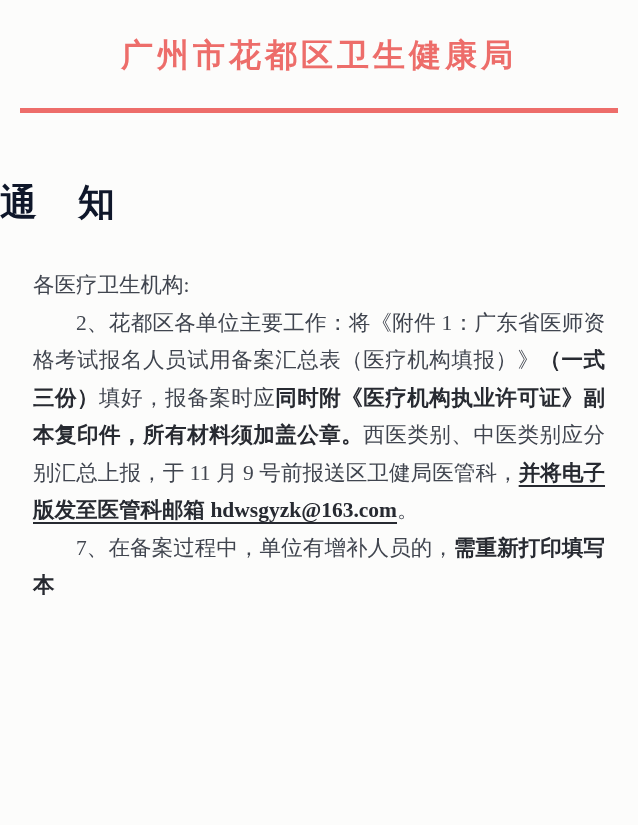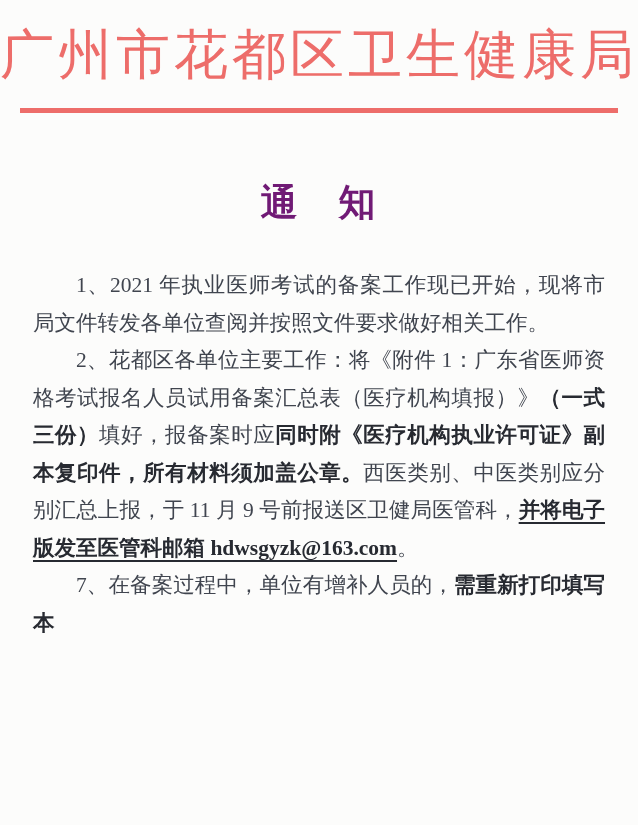--- a/index.html
+++ b/index.html
@@ -19,39 +19,38 @@
     font-family: "Liberation Serif", "DejaVu Serif", serif;
   }
   
   .letterhead {
     padding-top: 10px;
     text-align: center;
   }
   .org-name {
     display: inline-block;
     color: var(--accent);
-    font-size: 54px;
-    font-weight: normal;
+    font-size: 32px;
+    font-weight: bold;
     letter-spacing: 4px;
     line-height: 90px;
     white-space: nowrap;
   }
   .divider {
     margin: 8px 20px 0 20px;
     height: 2.5px;
     border-top: 3.5px solid var(--accent);
     border-bottom: 2px solid var(--accent);
   }
   
   .doc-title {
     margin-top: 66px;
-    text-align: center;
     font-size: 37px;
     font-weight: bold;
-    color: #701a75;
+    color: #0f172a;
     line-height: 48px;
     letter-spacing: 2px;
   }
   
   .doc-body {
     margin-top: 40px;
     padding: 0 33px;
     font-size: 21.5px;
     line-height: 37.5px;
     color: var(--ink);
@@ -83,20 +82,20 @@
 
   <div class="letterhead">
     <span class="org-name">广州市花都区卫生健康局</span>
   </div>
 
   <div class="divider"></div>
 
   <div class="doc-title">通　知</div>
 
   <div class="doc-body">
+    <p class="salutation">各医疗卫生机构:</p>
     <div id="para-container">
-        <p class="body-para"><span class="seg-normal">1、2021 年执业医师考试的备案工作现已开始，现将市局文件转发各单位查阅并按照文件要求做好相关工作。</span></p>
         <p class="body-para"><span class="seg-normal">2、花都区各单位主要工作：将《附件 1：广东省医师资格考试报名人员试用备案汇总表（医疗机构填报）》</span><span class="seg-bold">（一式三份）</span><span class="seg-normal">填好，报备案时应</span><span class="seg-bold">同时附《医疗机构执业许可证》副本复印件，所有材料须加盖公章。</span><span class="seg-normal">西医类别、中医类别应分别汇总上报，于 11 月 9 号前报送区卫健局医管科，</span><span class="seg-bold-underline">并将电子版发至医管科邮箱 hdwsgyzk@163.com</span><span class="seg-normal">。</span></p>
         <p class="body-para"><span class="seg-normal">7、在备案过程中，单位有增补人员的，</span><span class="seg-bold">需重新打印填写本</span></p>
       </div>
   </div>
 
 </div>
 
 </body></html>

